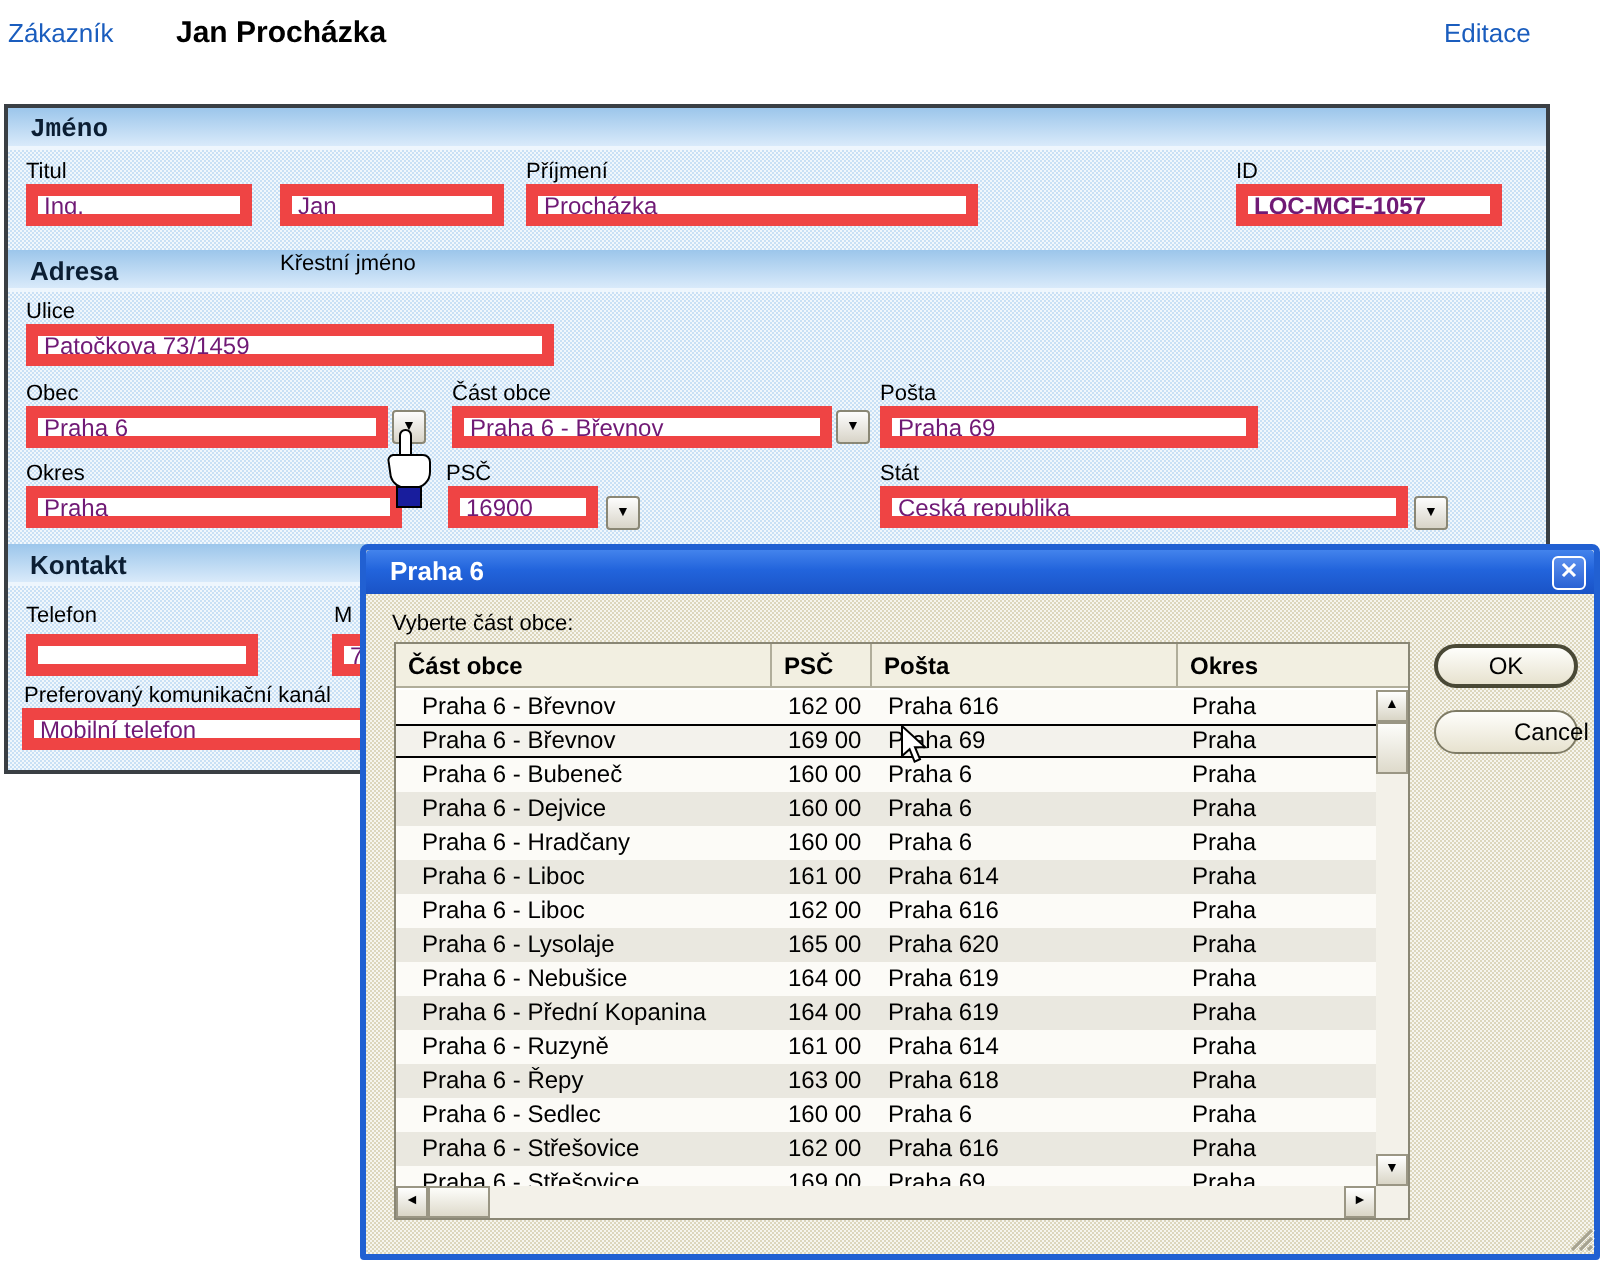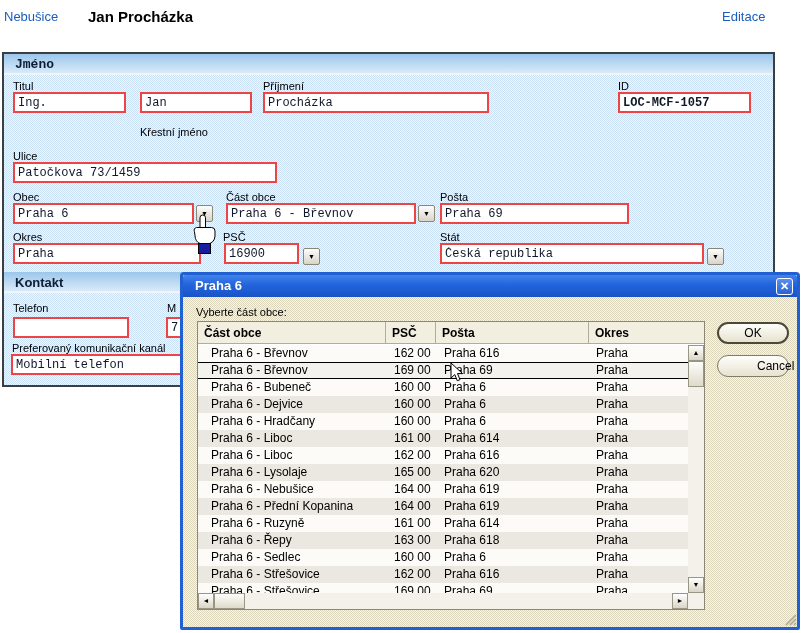--- a/index.html
+++ b/index.html
@@ -17,22 +17,22 @@
   }
 
   .panel { position: absolute; left: 2px; top: 52px; width: 773px; height: 335px;
            border: 2px solid #3a3f44; background-color: #c9e0f5; z-index: 1; }
   .secbar { position: absolute; left: 0; width: 100%; height: 21px;
             background: linear-gradient(to bottom, #9cc6eb, #d9eafa);
             border-bottom: 2px solid #eef6fd; font-weight: bold; font-size: 13px;
             color: #0b1e33; padding: 3px 0 0 11px; }
 
   .lbl { position: absolute; font-size: 11px; color: #000; white-space: nowrap; z-index: 2; }
-  .inp { position: absolute; height: 21px; border: 2px solid #ef4444; background: #fff;
-         font-family: Liberation Mono, monospace; font-size: 12px; color: #0f172a;
+  .inp { position: absolute; height: 21px; border: 6px solid #ef4444; background: #fff;
+         font-family: Liberation Sans, sans-serif; font-size: 12px; color: #701a75;
          padding: 0 3px; z-index: 2; }
   .inp.bold { font-weight: bold; }
   .dd { position: absolute; width: 17px; height: 17px; z-index: 2;
         background: linear-gradient(#fdfdfd, #d8d4c8); border: 1px solid #8a8775;
         border-radius: 2px; font-size: 7px; color: #000; text-align: center; line-height: 14px;
         padding: 0; cursor: pointer; }
 
   .dialog { position: absolute; left: 180px; top: 272px; width: 620px; height: 358px;
             border: 3px solid #2160d2; border-radius: 4px 4px 2px 2px;
             background-color: #dcd6bc; z-index: 10; }
@@ -77,26 +77,27 @@
   .btn.normal  { border: 1px solid #7e7b65; padding-left: 39px; }
 
   .cursor { position: absolute; z-index: 20; pointer-events: none; }
   .grip { position: absolute; left: 600px; top: 336px; }
 </style>
 </head>
 <body>
 
 <div class="page">
 
-  <span class="link" style="left:4px; top:9px;">Nebušice</span>
+  <span class="link" style="left:4px; top:9px;">Zákazník</span>
   <span class="page-title">Jan Procházka</span>
   <span class="link" style="left:722px; top:9px;">Editace</span>
 
   <div class="panel dither">
     <div class="secbar" style="top:0;font-family:Liberation Mono, monospace;">Jméno</div>
+    <div class="secbar" style="top:71px;">Adresa</div>
     <div class="secbar" style="top:218px;">Kontakt</div>
   </div>
 
   <span class="lbl" style="left:13px; top:80px;">Titul</span>
   <input class="inp" style="left: 13px; top: 92px; width: 113px;" value="Ing.">
   <span class="lbl" style="left:140px; top:80px;margin-top:46px;">Křestní jméno</span>
   <input class="inp" style="left: 140px; top: 92px; width: 112px;" value="Jan">
   <span class="lbl" style="left:263px; top:80px;">Příjmení</span>
   <input class="inp" style="left: 263px; top: 92px; width: 226px;" value="Procházka">
   <span class="lbl" style="left:618px; top:80px;">ID</span>

